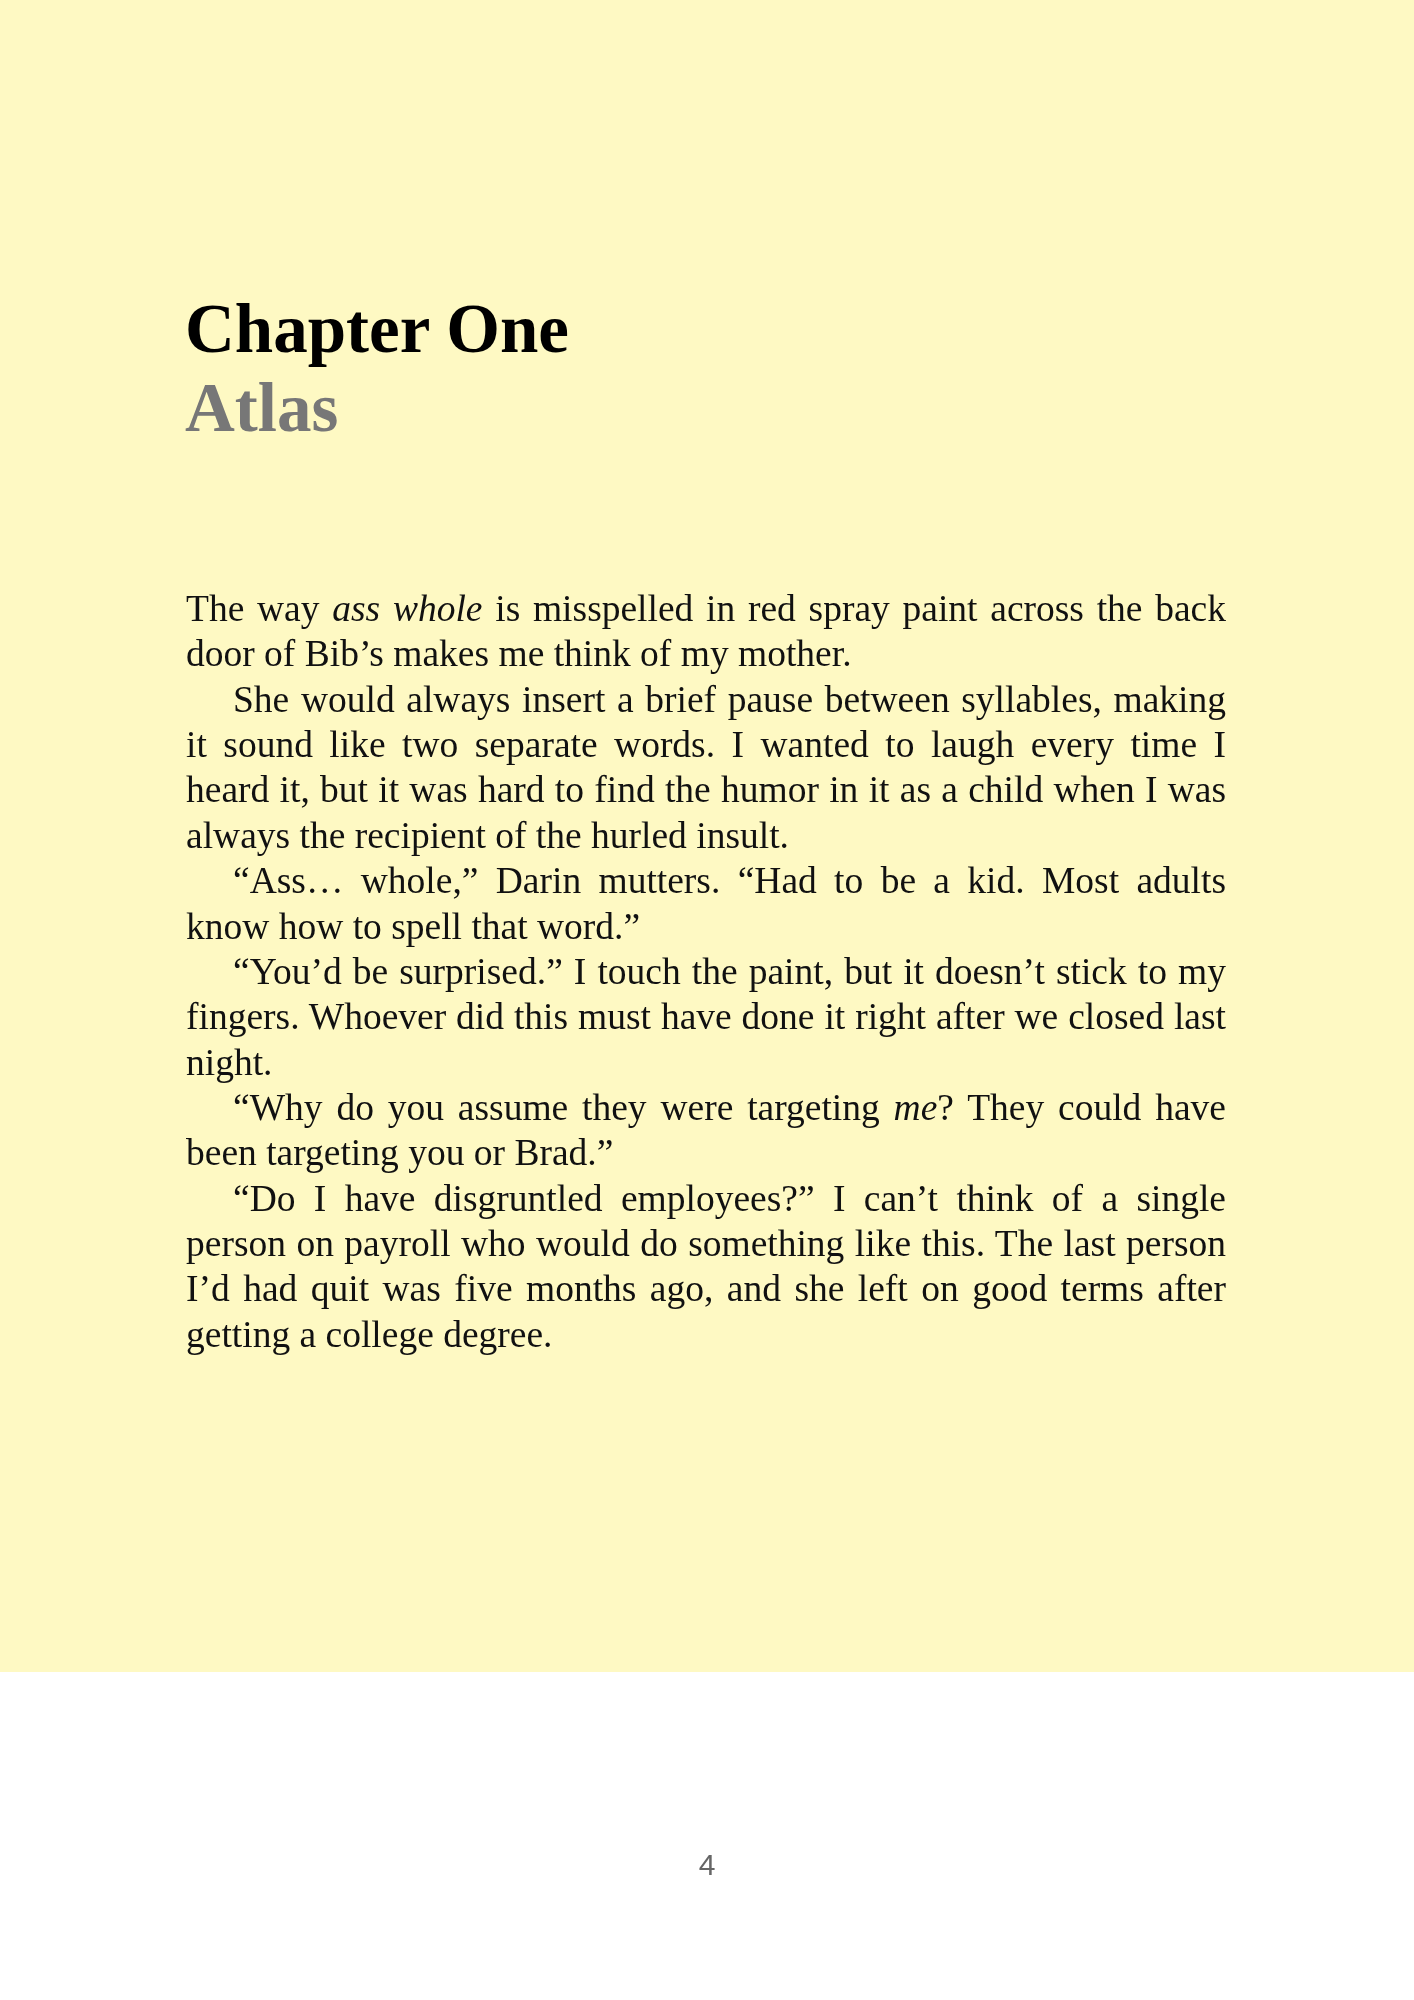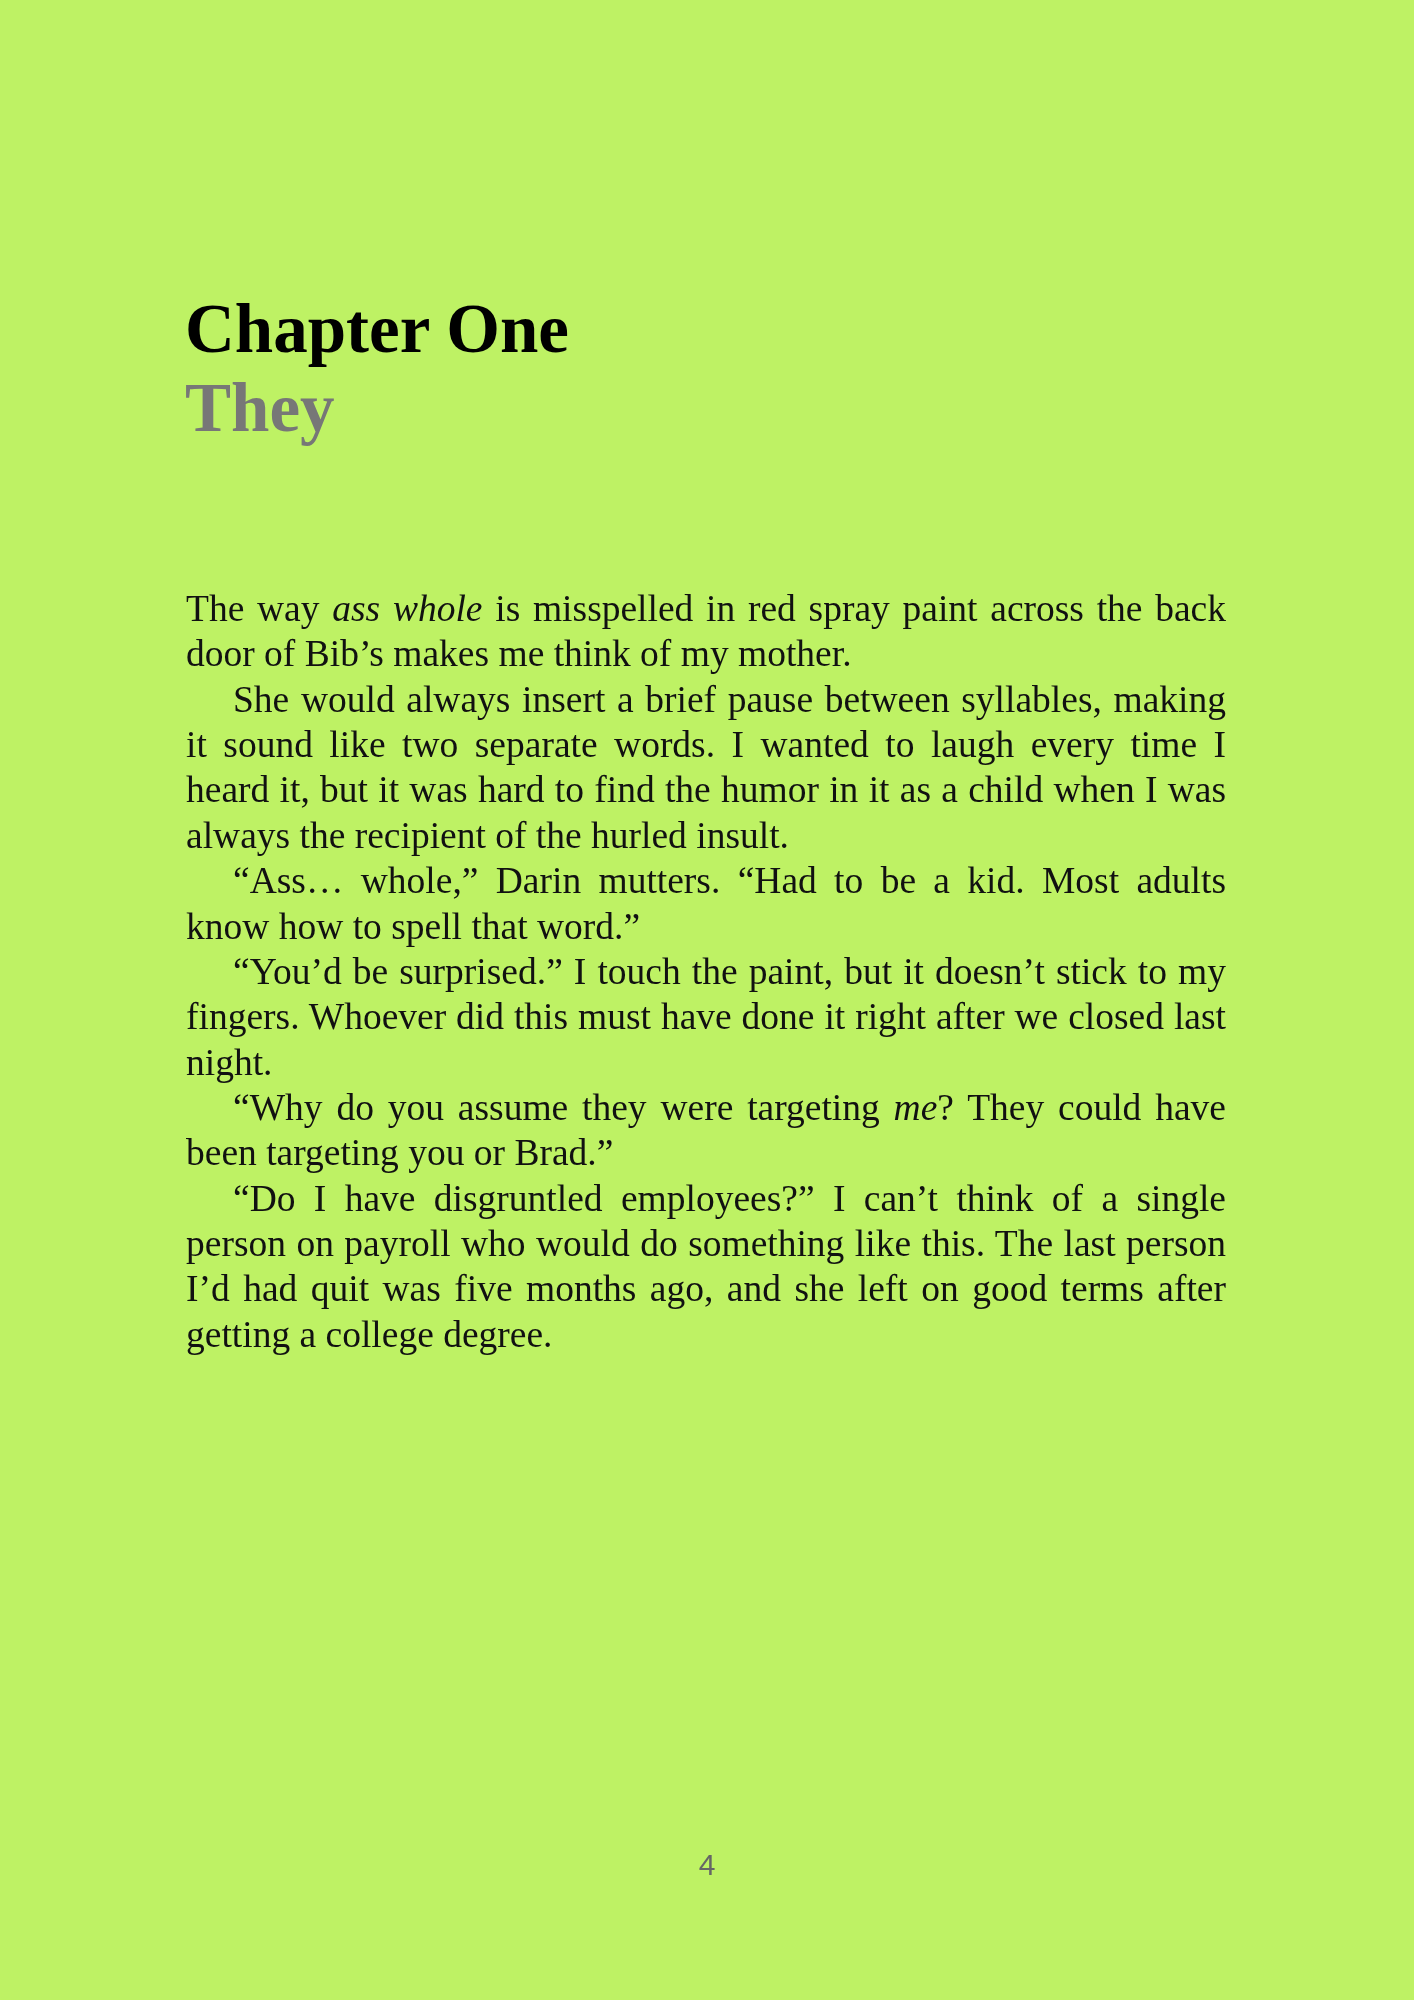--- a/index.html
+++ b/index.html
@@ -10,22 +10,22 @@
     body {
       width: 1414px;
       height: 2000px;
       position: relative;
       overflow: hidden;
     }
     .page {
       position: absolute;
       left: 0; top: 0;
       width: 1414px;
-      height: 2000px;
-      background: #bef264;
+      height: 1672px;
+      background: #fef9c3;
     }
     .chapter-heading {
       position: absolute;
       left: 185px;
       top: 290px;
       margin: 0;
       font-family: "Liberation Serif", "DejaVu Serif", serif;
       font-weight: bold;
       font-size: 69px;
       line-height: 79px;
@@ -68,21 +68,21 @@
       font-size: 30px;
       color: #666666;
     }
   </style>
 </head>
 <body>
 
 <div class="page">
   <h1 class="chapter-heading">
     <span class="chapter-title">Chapter One</span>
-    <span class="chapter-subtitle">They</span>
+    <span class="chapter-subtitle">Atlas</span>
   </h1>
 
   <div class="body-text" id="body-text">
     <p class="first">
       <span>The way </span><em>ass whole</em><span> is misspelled in red spray paint across the back door of Bib’s makes me think of my mother.</span>
     </p>
     <p>
       <span>She would always insert a brief pause between syllables, making it sound like two separate words. I wanted to laugh every time I heard it, but it was hard to find the humor in it as a child when I was always the recipient of the hurled insult.</span>
     </p>
     <p>

